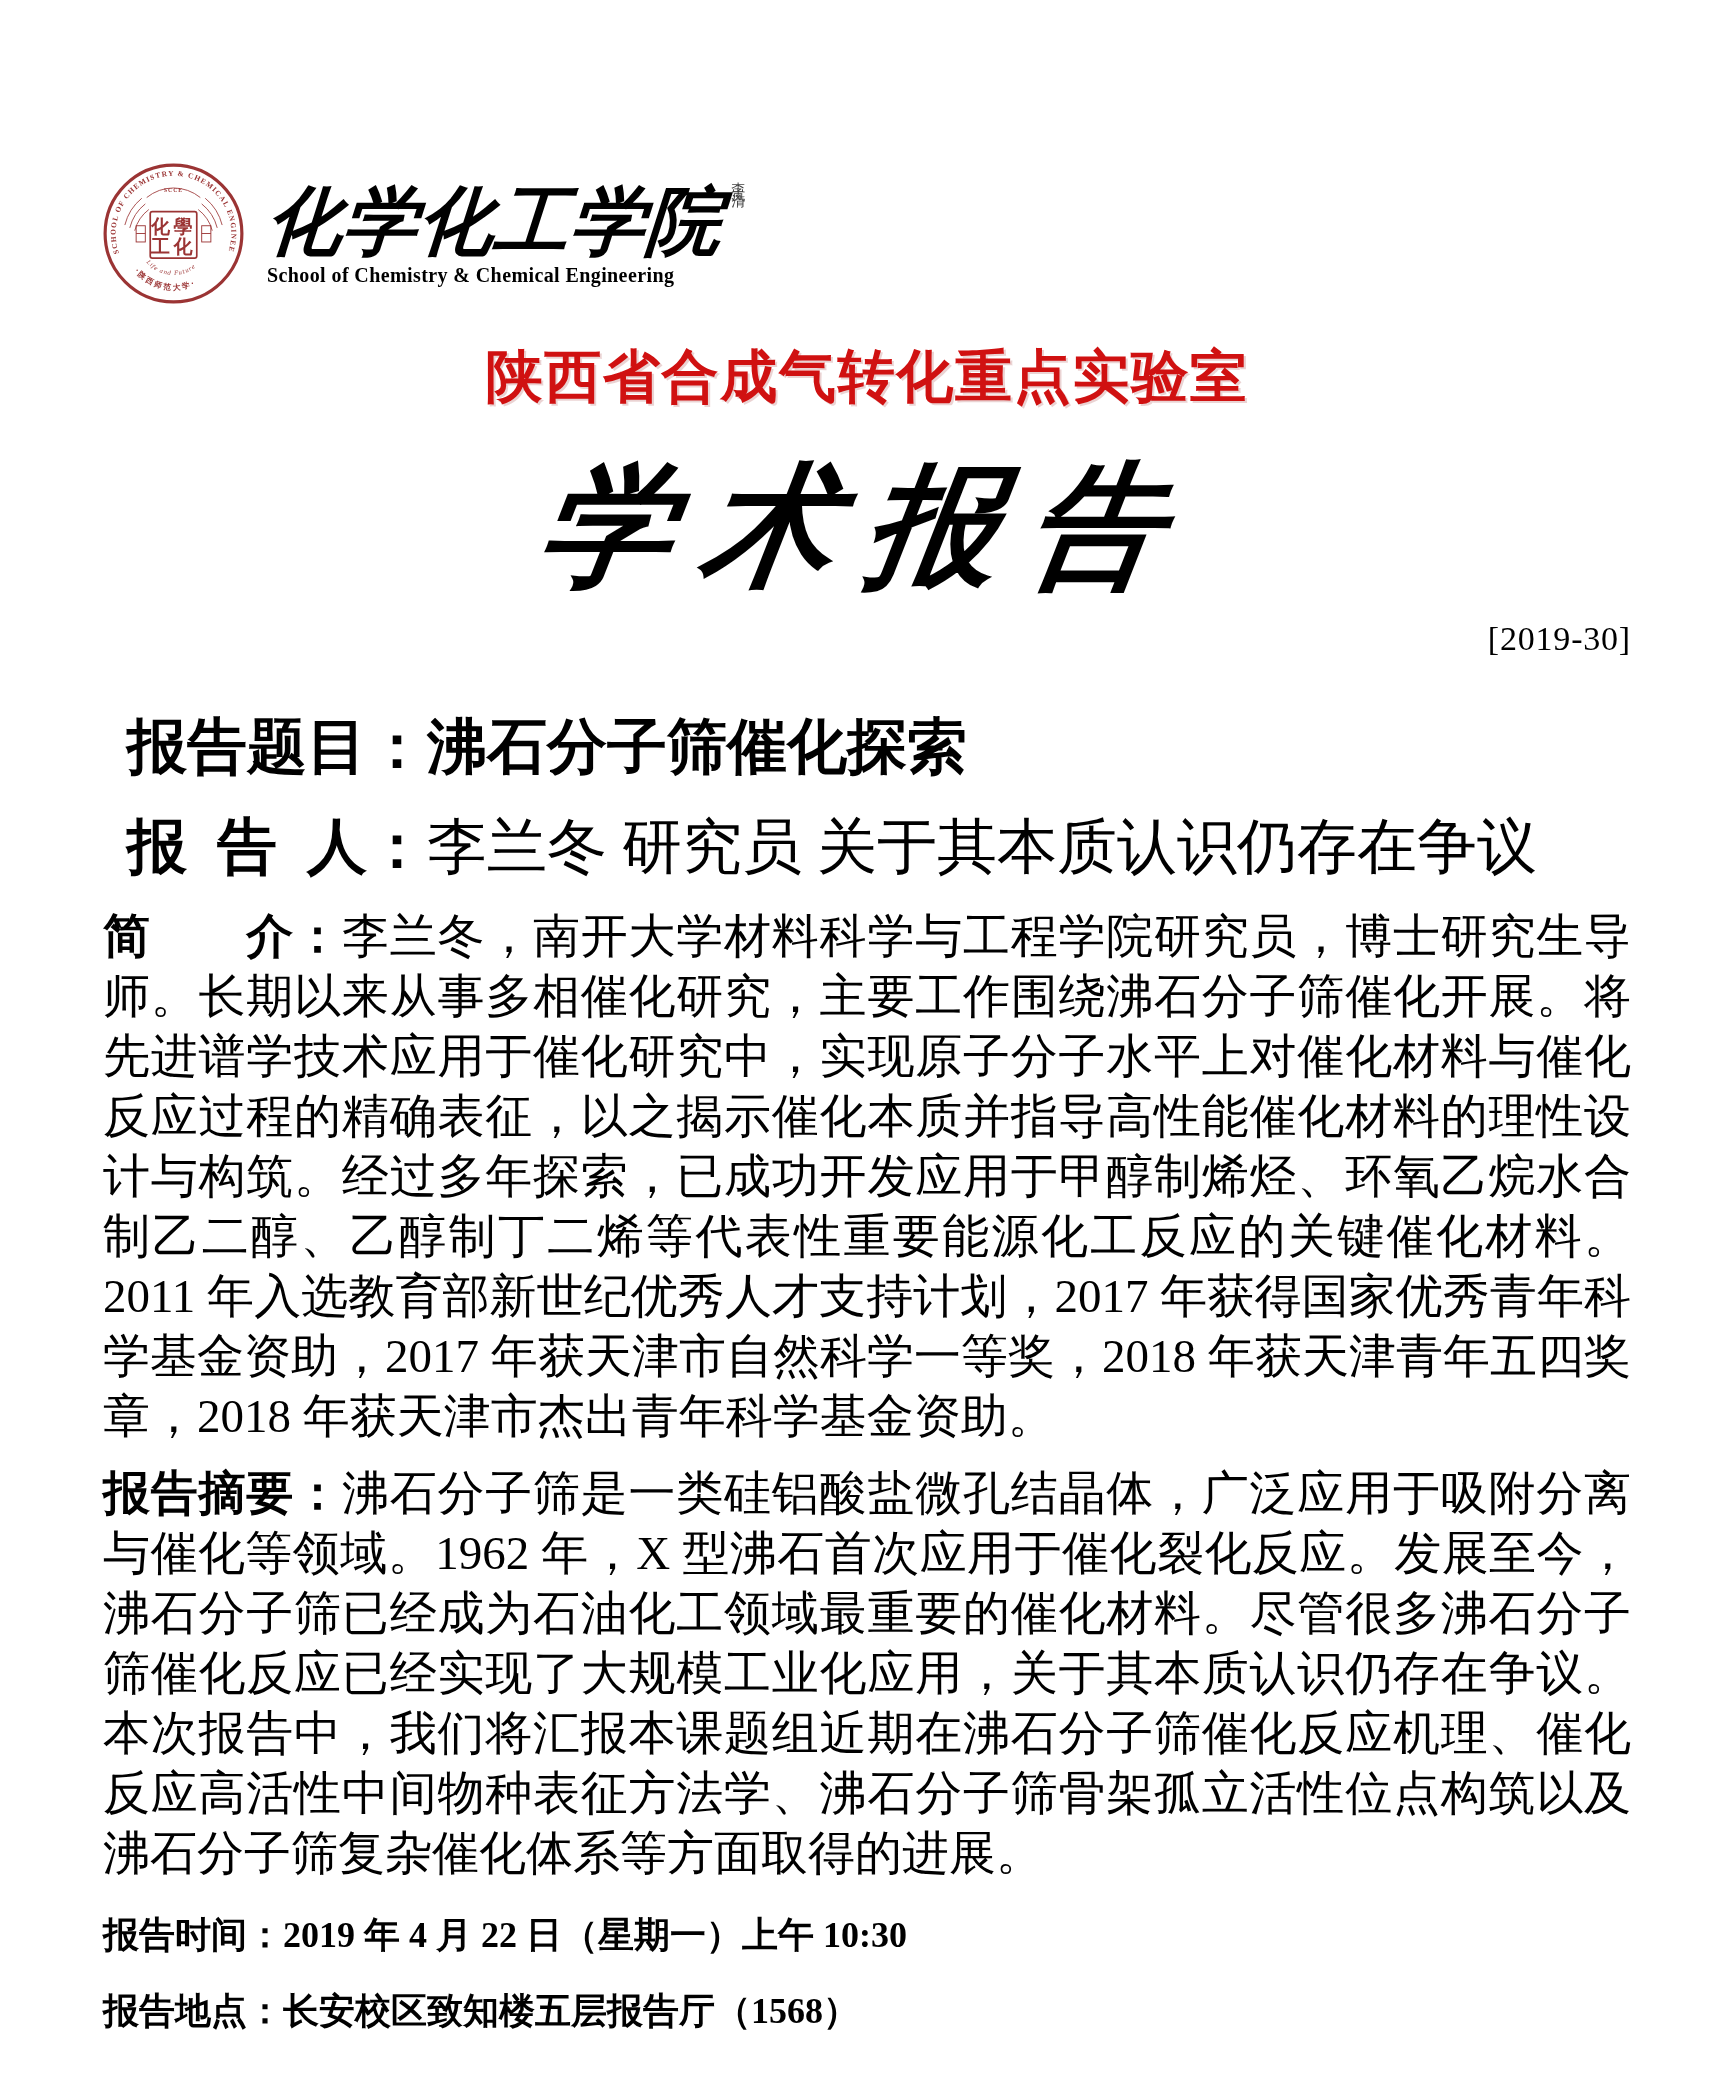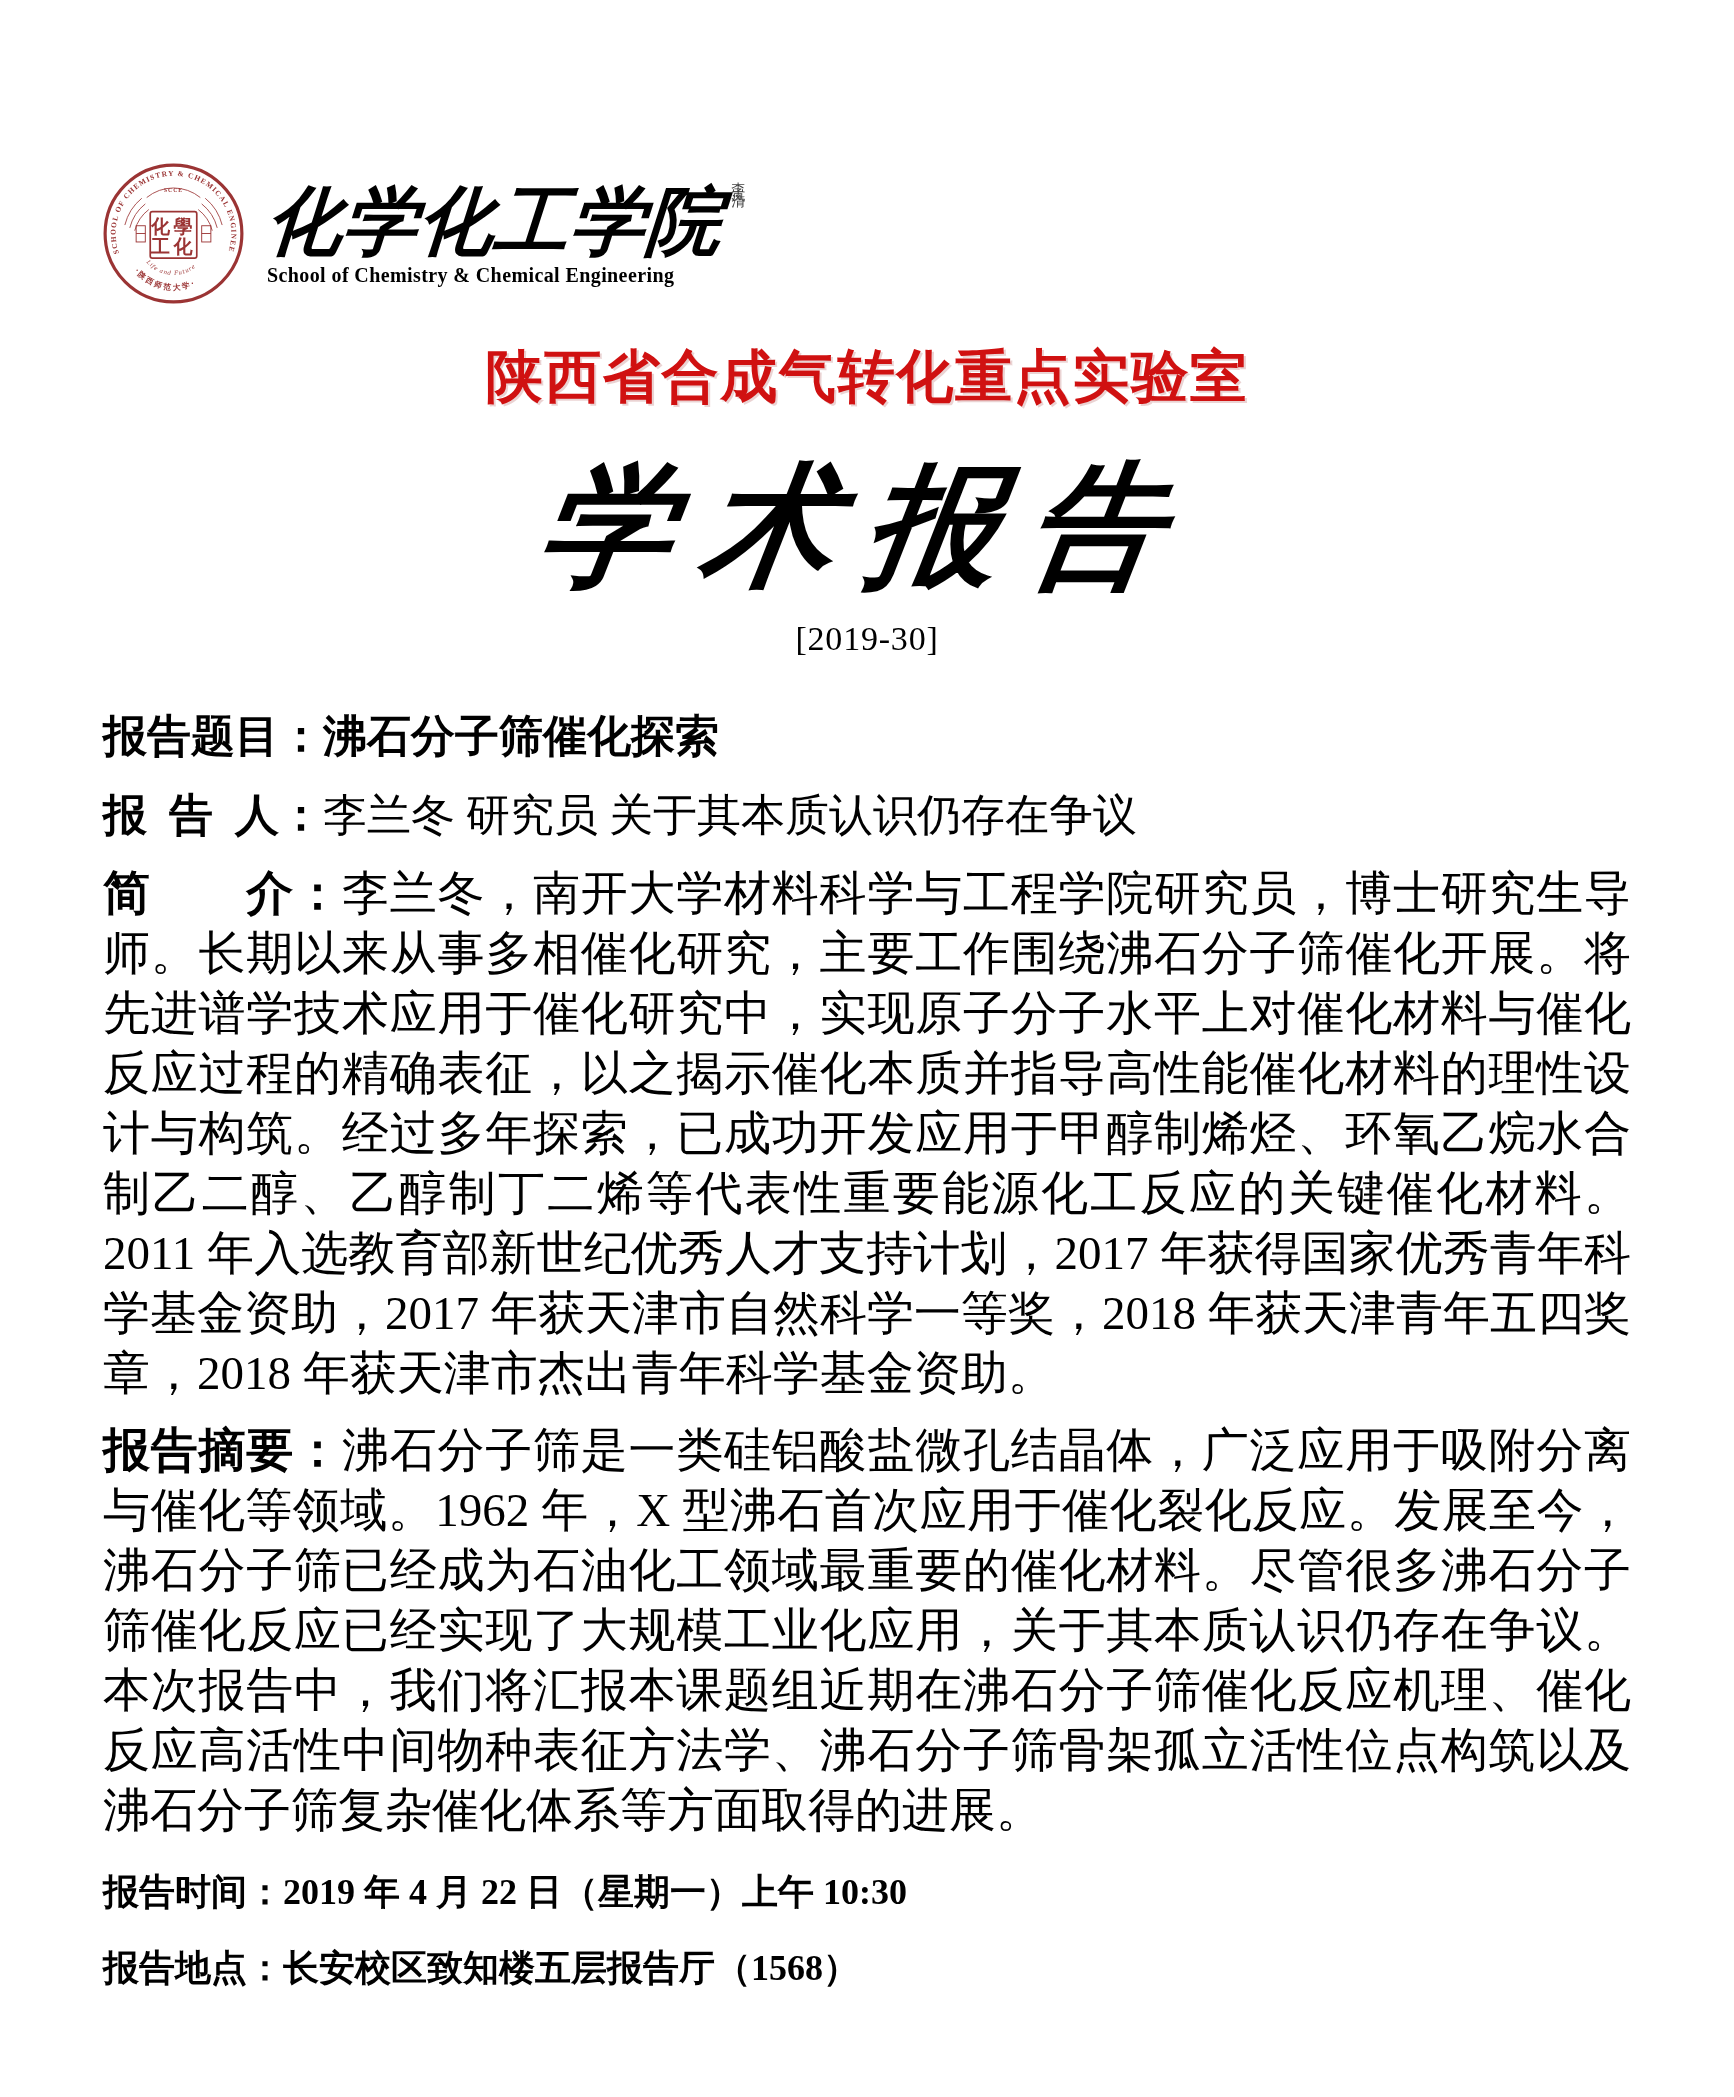--- a/index.html
+++ b/index.html
@@ -35,26 +35,26 @@
     font-size:57px;line-height:1.15;color:#d01111;letter-spacing:1.7px;
     text-shadow:2.1px 2.1px 0 rgba(140,10,10,.18);
   }
   .report-type{
     margin-top:32px;text-align:center;
     font-family:"DejaVu Serif",serif;font-weight:900;font-style:italic;
     font-size:133px;line-height:1.25;letter-spacing:30px;
     transform:skewX(-8deg);
   }
   .issue-no{
-    margin-top:11px;text-align:center;font-size:34px;line-height:1.2;
+    margin-top:11px;text-align:right;font-size:34px;line-height:1.2;
     font-family:"Liberation Serif",serif;letter-spacing:0.8px;
   }
 
   
-  .info-line{font-size:44px;line-height:1.36;margin-top:19.3px;}
+  .info-line{font-size:60px;line-height:1.36;margin-top:19.3px;margin-left:24px;}
   .first-info{margin-top:47px;}
   .label{font-weight:bold;}
   .topic-text{font-weight:bold;}
   .para{
     margin-top:17px;font-size:47px;line-height:60px;text-align:justify;
     text-justify:inter-character;
   }
   .bold-line{font-size:36px;line-height:76px;font-weight:bold;margin-top:14.3px;}
   .bold-line.place{margin-top:0;}
 </style>

